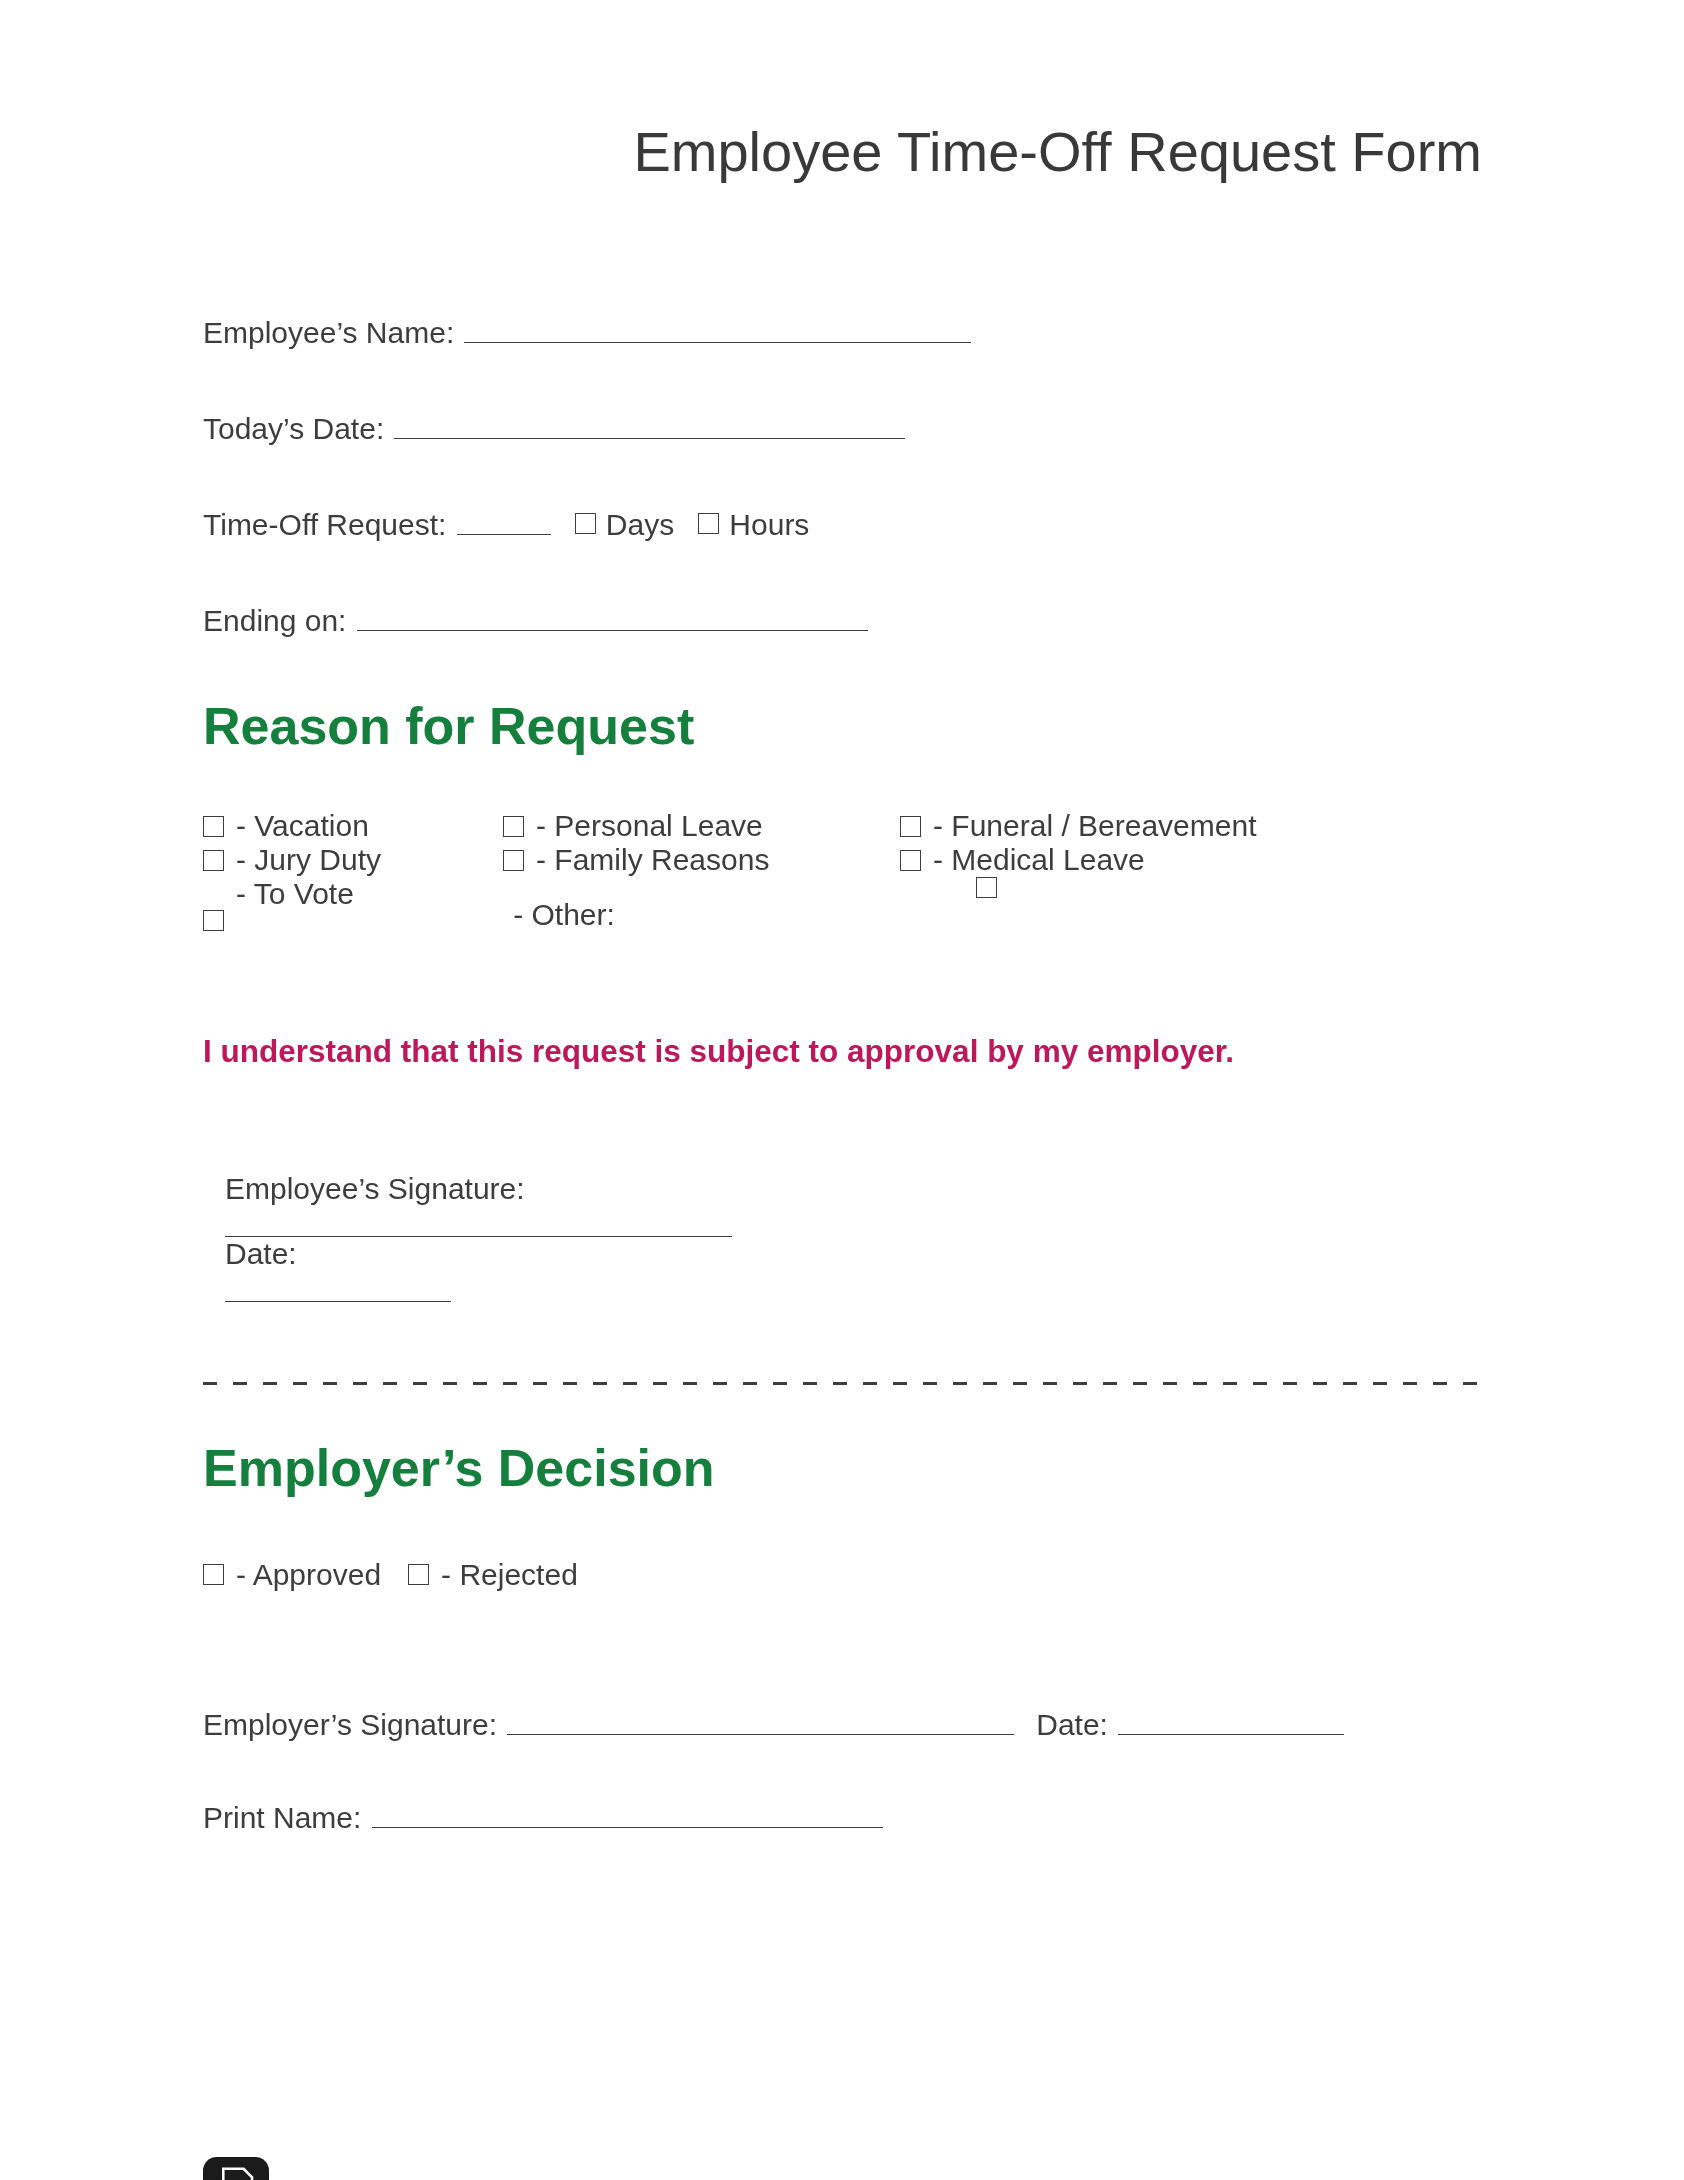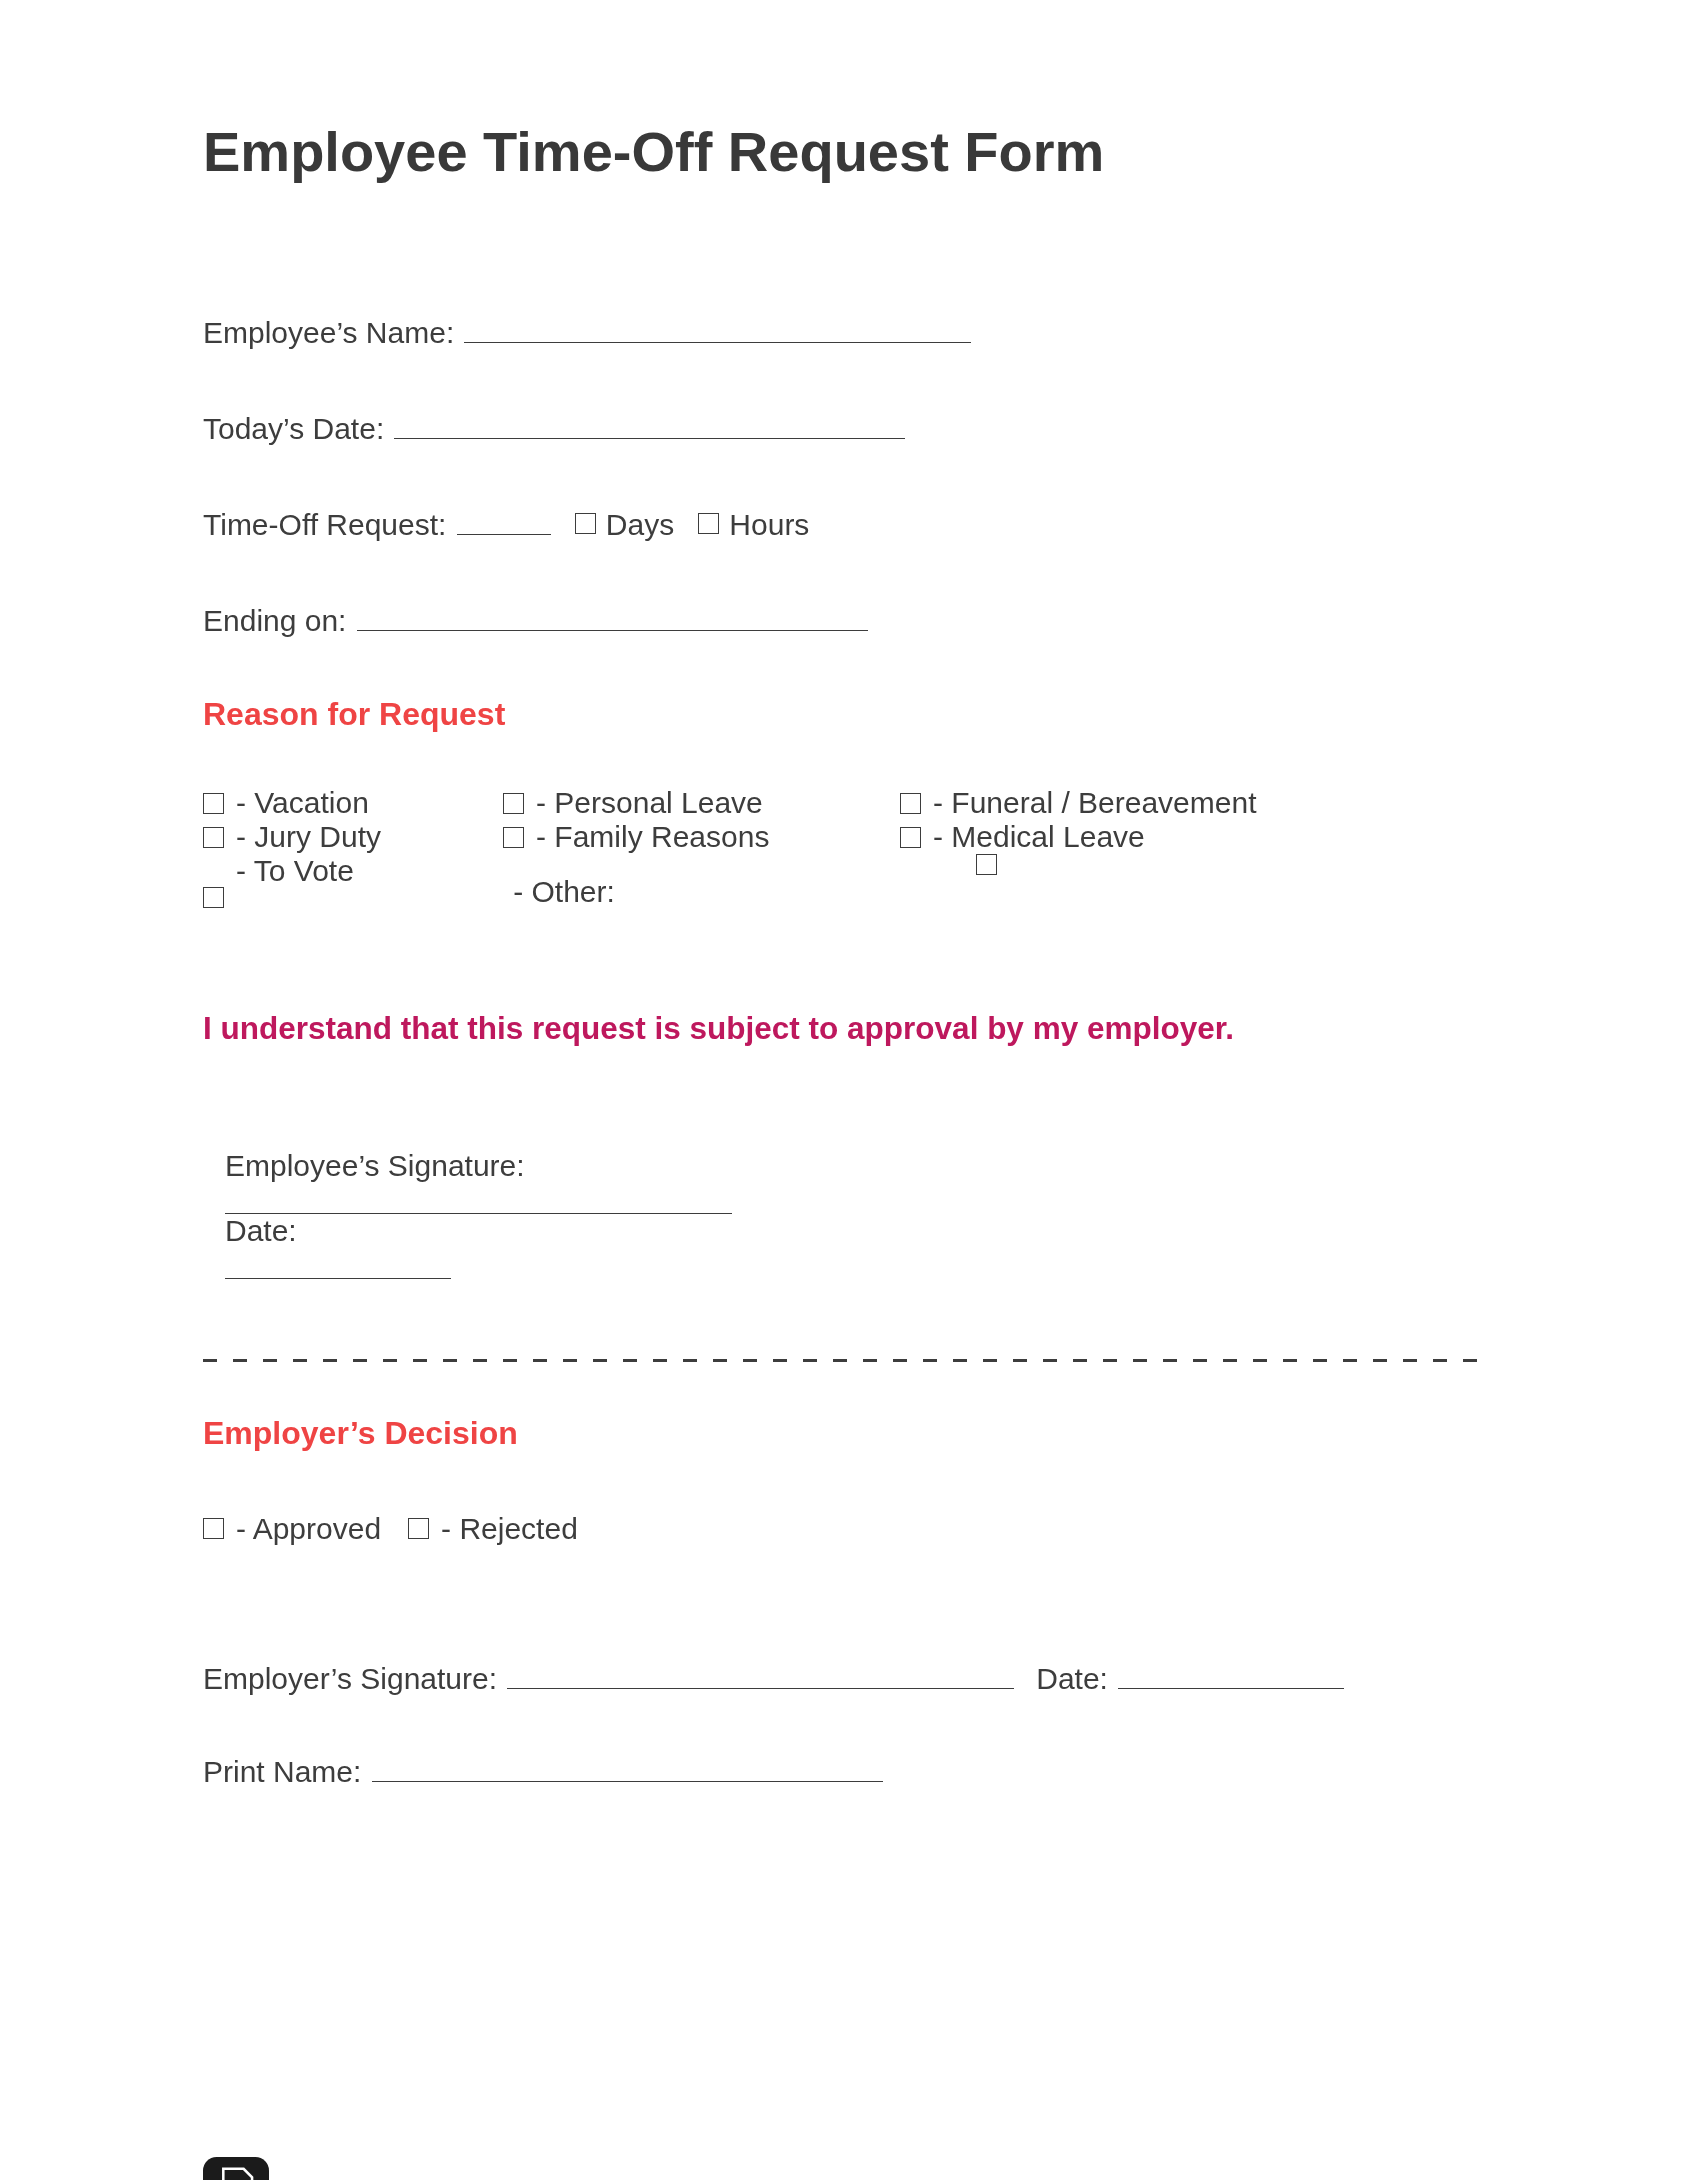--- a/index.html
+++ b/index.html
@@ -13,23 +13,23 @@
     position: relative;
     overflow: hidden;
   }
   .page {
     width: 100%;
     height: 100%;
     padding: 0 203px;
     position: relative;
   }
   .title {
-    text-align: left;
+    text-align: right;
     font-size: 56px;
-    font-weight: bold;
+    font-weight: normal;
     color: #393939;
     margin: 119px 0 128px 0;
   }
   .field-row {
     display: flex;
     align-items: baseline;
     font-size: 30px;
     margin-bottom: 58px;
     white-space: nowrap;
   }
@@ -52,23 +52,23 @@
     width: 21px;
     height: 21px;
     border: 1.7px solid #3d3d3d;
     margin-right: 12px;
     vertical-align: -1.7px;
     flex: 0 0 auto;
     align-self: center;
   }
   .inline-cb { margin-left: 24px; margin-right: 10.2px; }
   .section-heading {
-    font-size: 32px;
+    font-size: 52px;
     font-weight: bold;
-    color: #ef4444;
+    color: #15803d;
     margin: 53px 0 53px 0;
   }
   .reason-grid {
     display: grid;
     grid-template-columns: 300px 397px 1fr;
     font-size: 30px;
   }
   .reason-item { display: flex; align-items: baseline; white-space: nowrap; }
   .reason-item .cb { align-self: center; }
   .span2 { grid-column: 2 / 4; flex-direction: column; }

